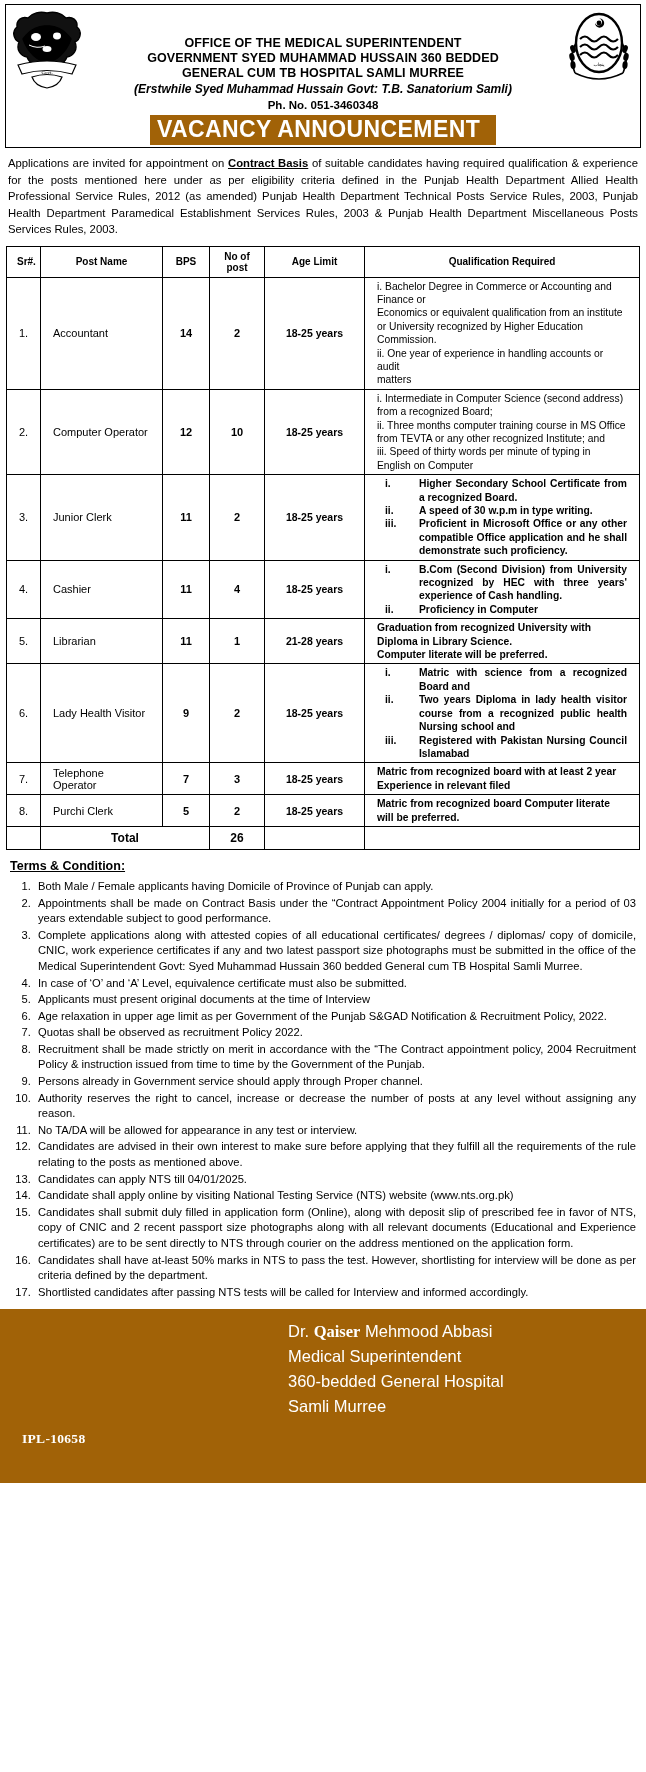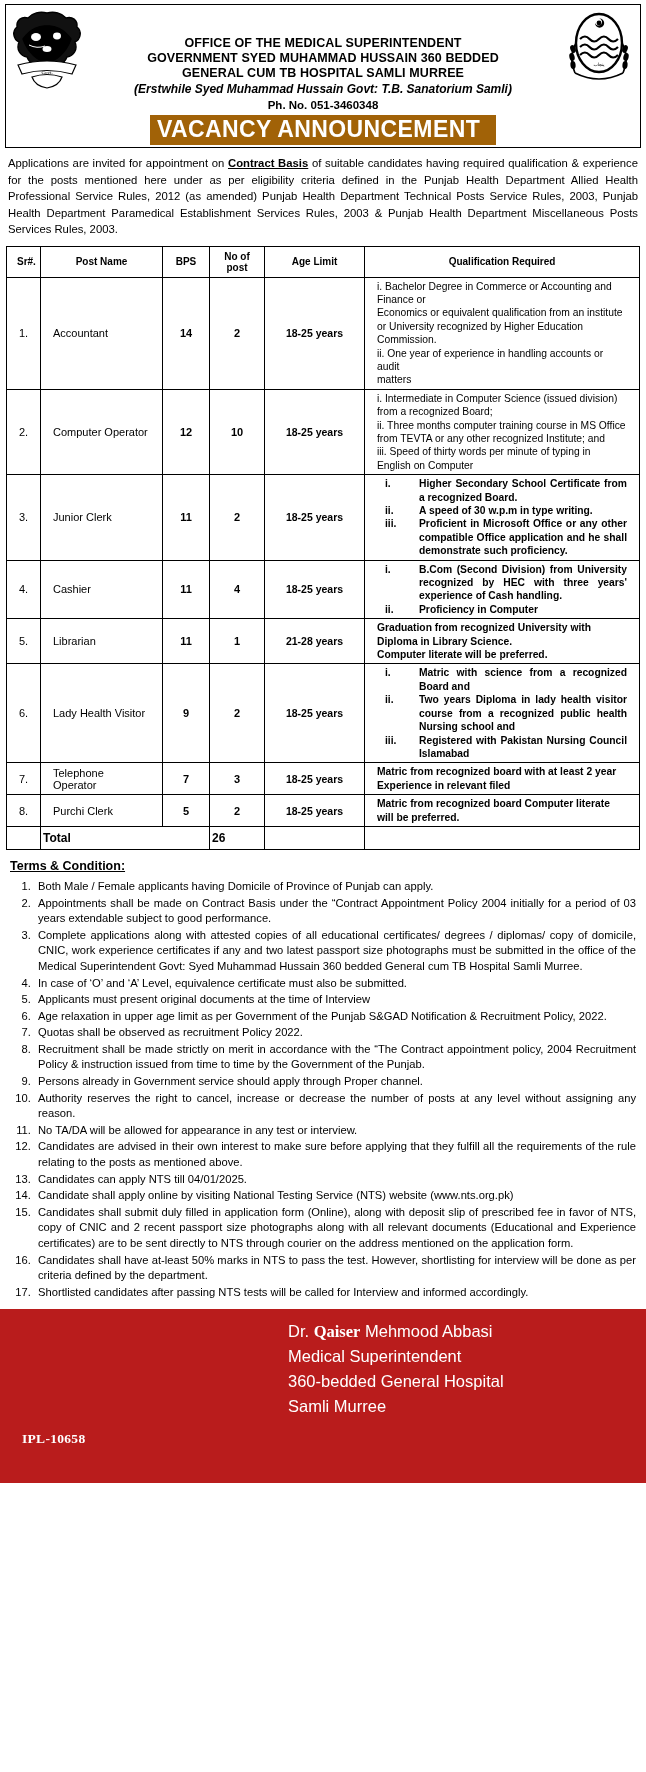--- a/index.html
+++ b/index.html
@@ -84,40 +84,40 @@
   td.age{text-align:center;font-size:10.5px;font-weight:bold;vertical-align:top;padding-top:4px;}
   td.qual{font-size:10.3px;line-height:13.4px;vertical-align:top;padding:2px 4px 2px 5px;}
 
   .q-plain{font-weight:bold;}
   .q-plain.light{font-weight:normal;}
   .q-list{list-style:none;margin:0;padding:0;}
   .q-list li{display:flex;margin:0;}
   .q-list li .rn{flex:0 0 34px;text-align:left;padding-left:8px;font-weight:bold;}
   .q-list li .tx{flex:1 1 auto;font-weight:bold;text-align:justify;}
 
-  tr.total td{font-weight:bold;text-align:left;font-size:12px;padding:4px 2px;}
+  tr.total td{font-weight:bold;text-align:center;font-size:12px;padding:4px 2px;}
 
   
   .terms-title{
     margin:9px 0 6px 10px;
     font-size:12.5px;font-weight:bold;
     text-decoration:underline;
   }
   ol.terms{
     margin:0 10px 0 10px;
     padding:0 0 0 24px;
     font-size:11.2px;
     line-height:15.6px;
     text-align:justify;
   }
   ol.terms li{margin-bottom:1px;padding-left:4px;}
 
   
   .footer{
-    background:#b91c1c;color:#fff;
+    background:#a16207;color:#fff;
     margin-top:9px;
     padding:10px 0 14px 0;
     position:relative;
     min-height:150px;
   }
   .sig{
     margin-left:288px;
     font-size:16.5px;
     line-height:25px;
     font-weight:normal;
@@ -244,21 +244,21 @@
           </td>
         </tr>
         <tr>
           <td class="sr">2.</td>
           <td class="post">Computer Operator</td>
           <td class="bps">12</td>
           <td class="no">10</td>
           <td class="age">18-25 years</td>
           <td class="qual">
             <div class="q-plain light">
-              <div>i. Intermediate in Computer Science (issued division) from a recognized Board;</div>
+              <div>i. Intermediate in Computer Science (second address) from a recognized Board;</div>
               <div>ii. Three months computer training course in MS Office from TEVTA or any other recognized Institute; and</div>
               <div>iii. Speed of thirty words per minute of typing in English on Computer</div>
             </div>
           </td>
         </tr>
         <tr>
           <td class="sr">3.</td>
           <td class="post">Junior Clerk</td>
           <td class="bps">11</td>
           <td class="no">2</td>

